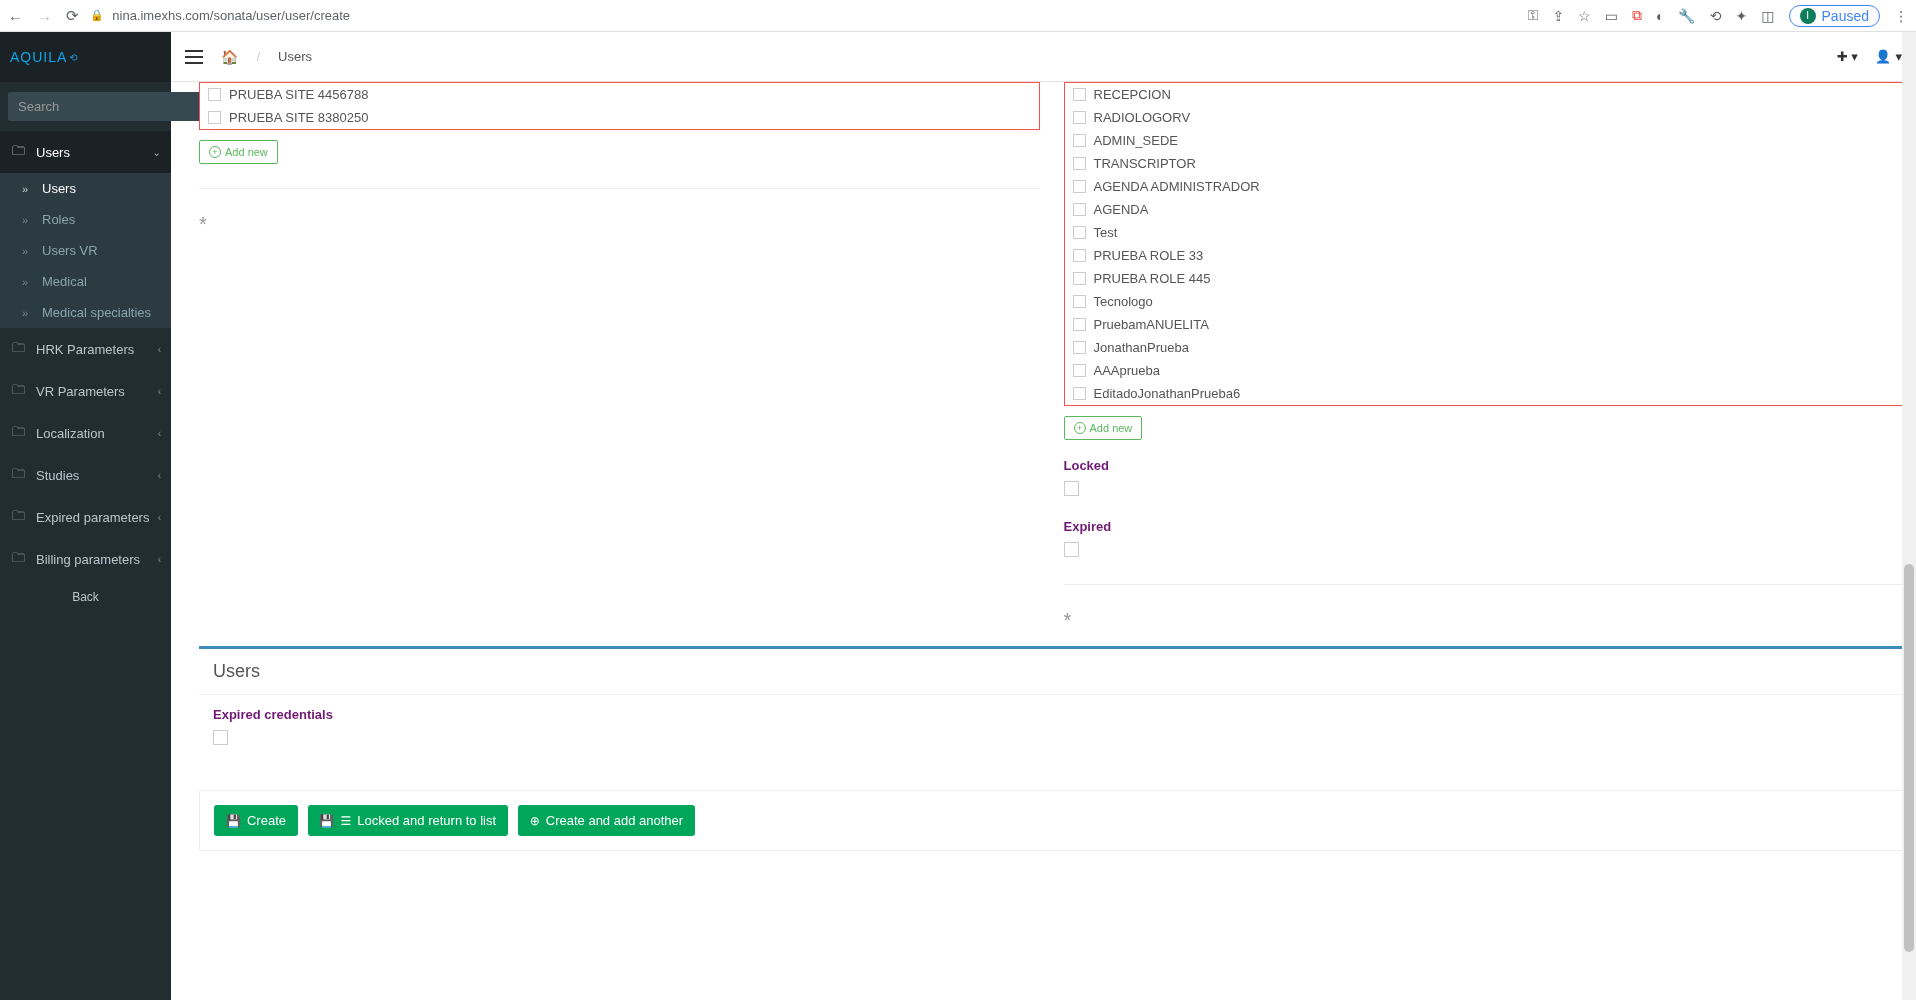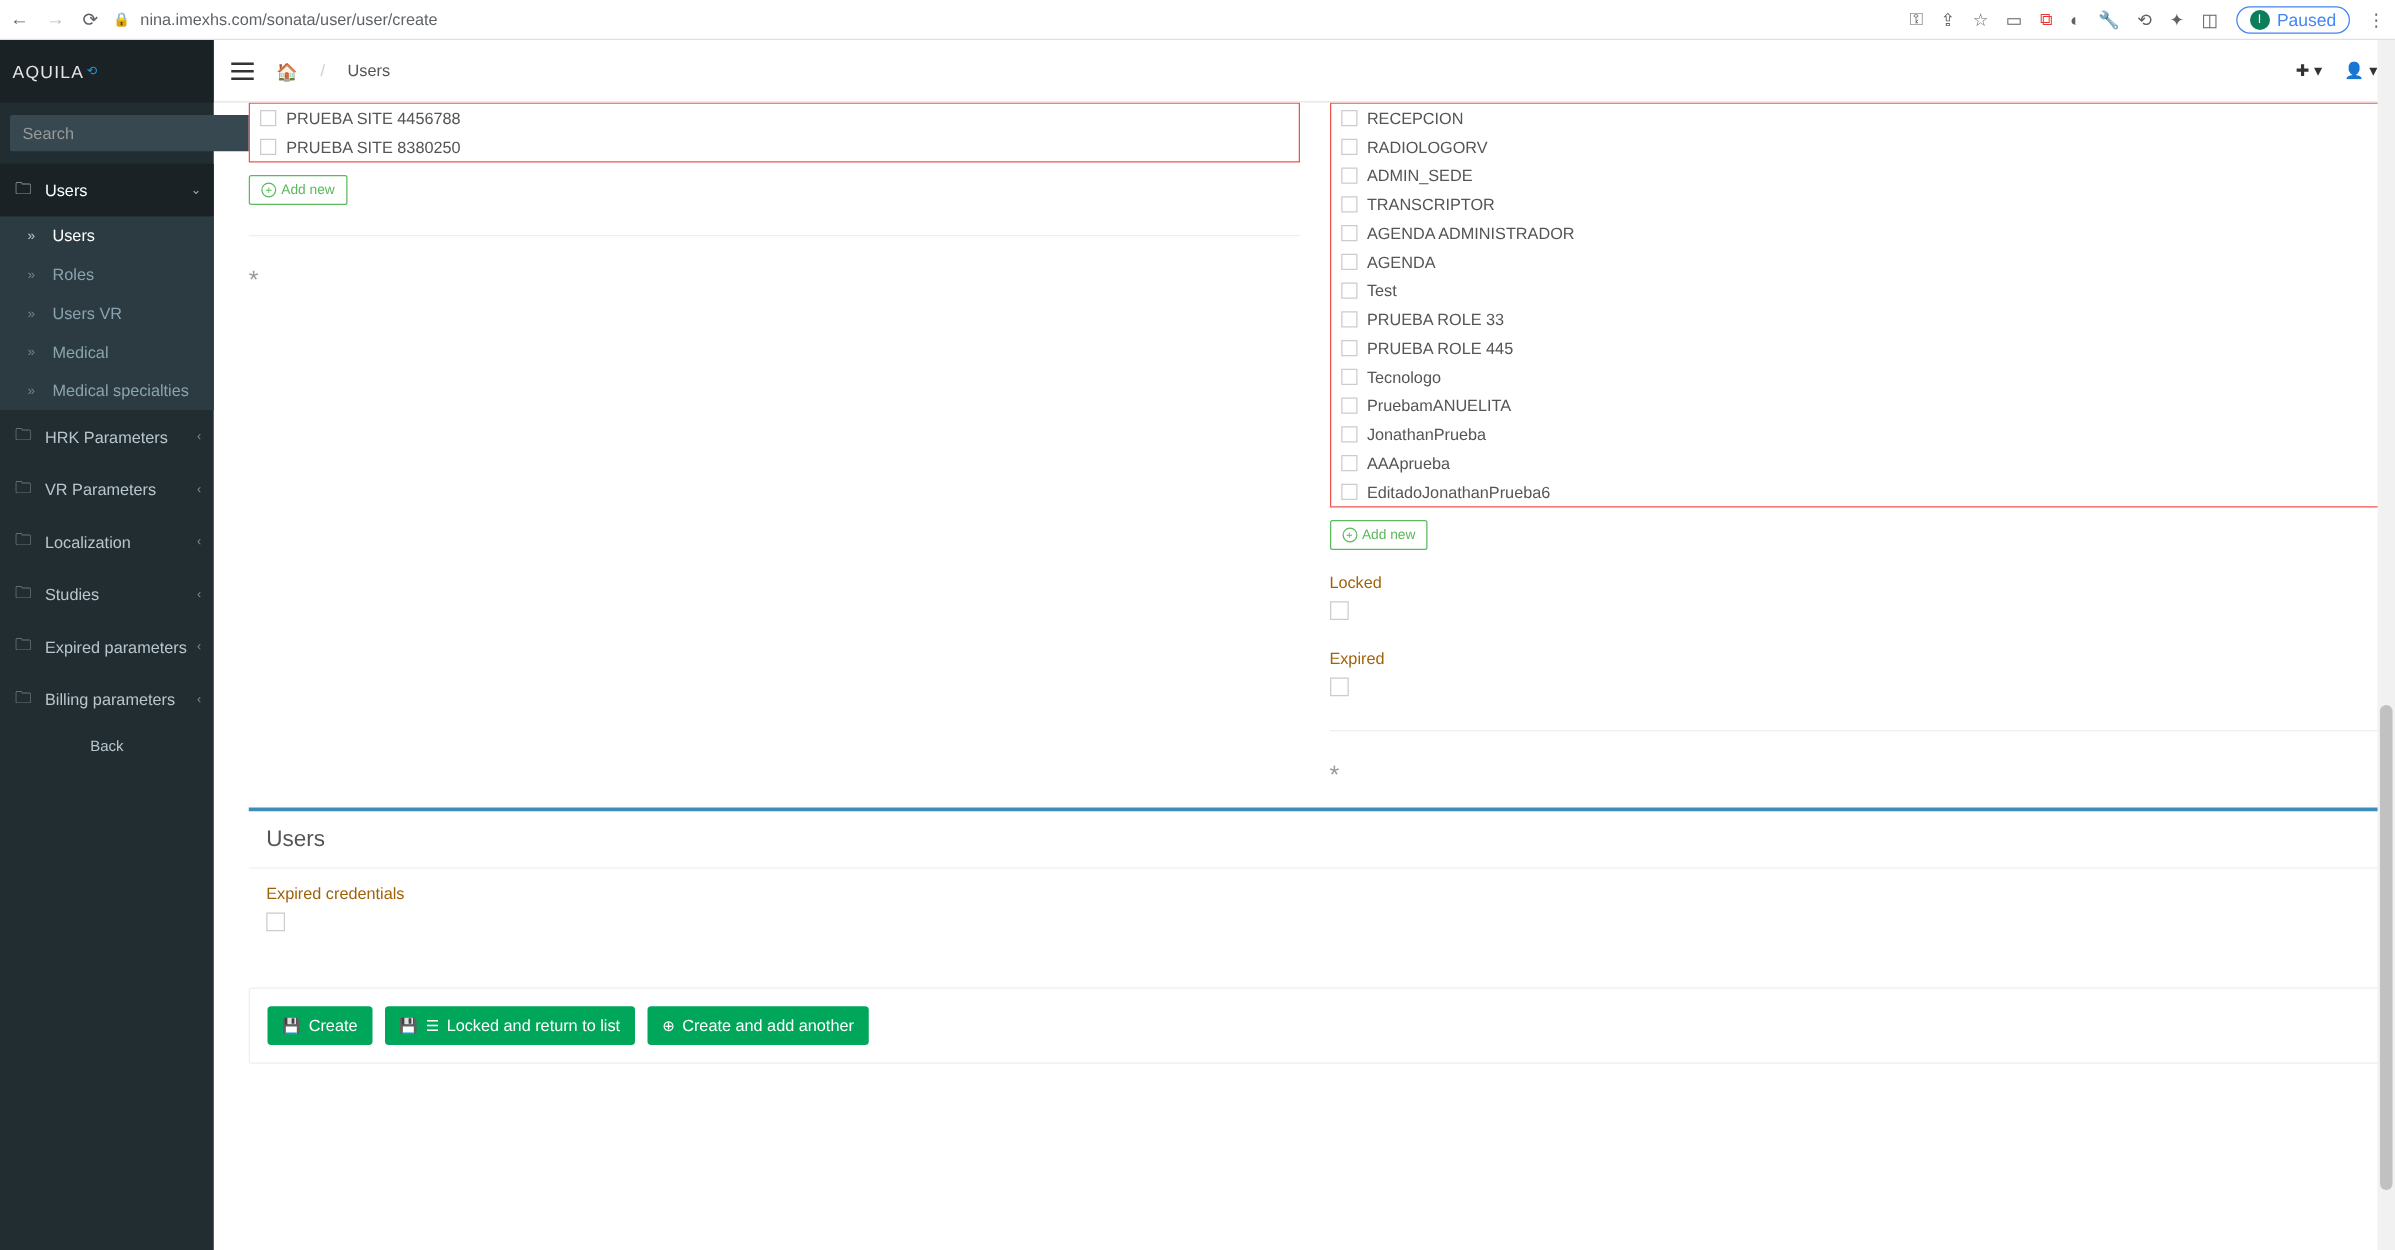--- a/index.html
+++ b/index.html
@@ -14,21 +14,21 @@
 .browser-bar .lock { font-size: 11px; }
 .browser-bar .right-icons { display: flex; gap: 14px; align-items: center; color: #5f6368; }
 .browser-bar .right-icons span { cursor: pointer; font-size: 14px; }
 .browser-bar .paused { border: 1px solid #4285f4; border-radius: 14px; padding: 2px 10px; display: flex; align-items: center; gap: 6px; color: #4285f4; font-size: 12px; }
 .browser-bar .paused .dot { width: 16px; height: 16px; border-radius: 50%; background: #0d7e5c; display: inline-flex; align-items: center; justify-content: center; color: #fff; font-size: 10px; }
 
 
 .app { display: flex; height: calc(100vh - 32px); }
 .sidebar { width: 171px; background: #222d32; color: #b8c7ce; display: flex; flex-direction: column; }
 .logo-area { height: 50px; display: flex; align-items: center; padding: 0 10px; background: #1a2226; }
-.logo-text { color: #e5e5e5; font-size: 14px; letter-spacing: 1px; }
+.logo-text { color: #0ea5e9; font-size: 14px; letter-spacing: 1px; }
 .sb-search { display: flex; padding: 10px 8px; }
 .sb-search input { flex: 1; background: #374850; border: none; padding: 7px 10px; color: #ccc; font-size: 13px; border-radius: 2px 0 0 2px; }
 .sb-search input::placeholder { color: #999; }
 .sb-search button { width: 30px; background: #374850; border: none; color: #999; border-radius: 0 2px 2px 0; cursor: pointer; }
 
 .sb-menu { list-style: none; }
 .sb-menu > li { display: block; }
 .sb-menu > li > a { display: flex; align-items: center; padding: 10px 12px; color: #b8c7ce; text-decoration: none; font-size: 13px; position: relative; }
 .sb-menu > li > a .mi { width: 16px; margin-right: 8px; opacity: .8; }
 .sb-menu > li > a .arrow { position: absolute; right: 10px; font-size: 10px; opacity: .6; }
@@ -57,21 +57,21 @@
 
 .select-box { border: 1px solid #ef5350; background: #fff; margin-bottom: 10px; }
 .select-box .opt { display: flex; align-items: center; padding: 4px 8px; font-size: 13px; color: #555; }
 .select-box .opt .cb { width: 13px; height: 13px; border: 1px solid #ccc; margin-right: 8px; cursor: pointer; }
 
 .add-new-btn { border: 1px solid #5cb85c; color: #5cb85c; background: #fff; padding: 5px 9px; font-size: 11px; border-radius: 2px; cursor: pointer; display: inline-flex; align-items: center; gap: 4px; }
 .add-new-btn .plus { width: 12px; height: 12px; border-radius: 50%; border: 1px solid #5cb85c; display: inline-flex; align-items: center; justify-content: center; font-size: 9px; line-height: 1; }
 
 .divider { border-top: 1px solid #eee; margin: 24px 0; }
 
-.field-label { font-weight: 400; color: #a16207; font-size: 13px; margin-bottom: 6px; display: block; }
+.field-label { font-weight: 700; color: #701a75; font-size: 13px; margin-bottom: 6px; display: block; }
 .checkbox-alone { margin: 8px 0 20px 0; }
 .checkbox-alone .cb { width: 15px; height: 15px; border: 1px solid #ccc; display: inline-block; cursor: pointer; }
 
 .asterisk { color: #999; font-size: 20px; margin-top:10px; }
 
 .users-panel { background: #fff; border-top: 3px solid #3c8dbc; margin-top: 14px; padding: 0; }
 .users-panel .panel-header { padding: 12px 14px; font-size: 18px; color: #555; border-bottom: 1px solid #f0f0f0; }
 .users-panel .panel-body { padding: 12px 14px 20px 14px; }
 
 .action-bar { background: #fff; border: 1px solid #eee; padding: 14px; margin-top: 18px; border-radius: 2px; }

